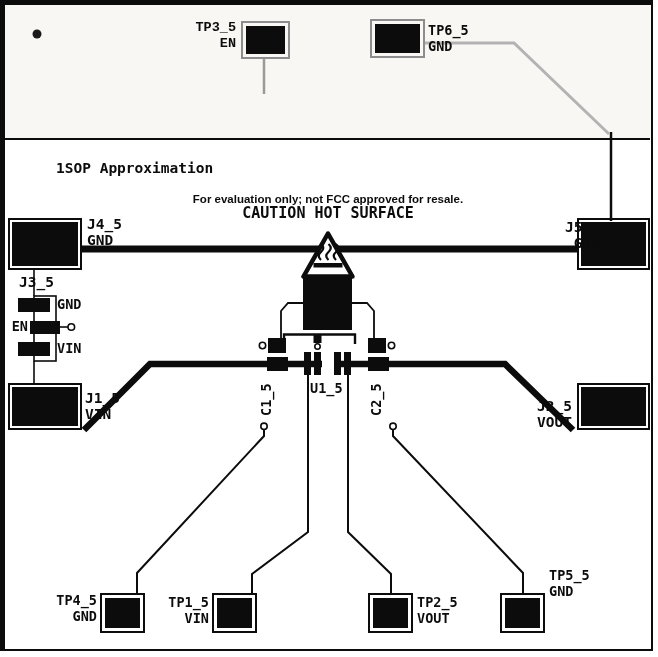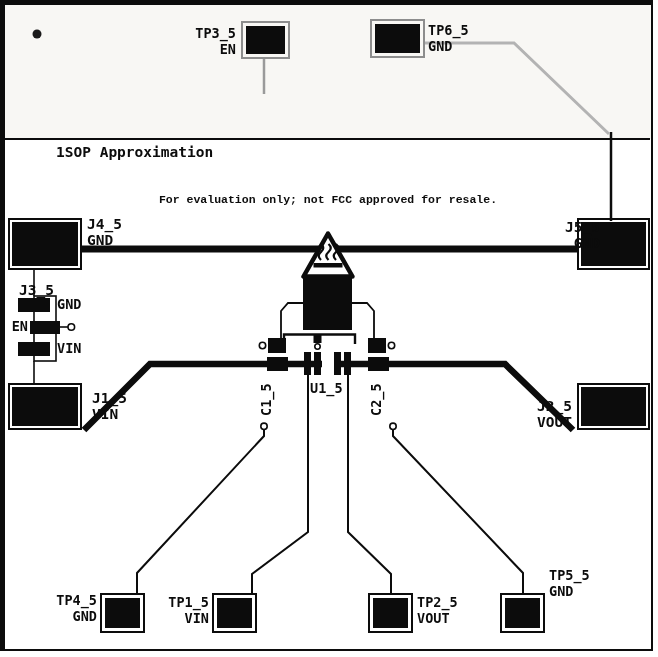--- a/index.html
+++ b/index.html
@@ -6,21 +6,21 @@
   #canvas{position:relative;width:658px;height:657px;background:#ffffff;overflow:hidden;}
   .silk{position:absolute;font-family:"DejaVu Sans Mono",monospace;font-weight:bold;color:#0c0c0c;font-size:13.5px;line-height:15.5px;white-space:nowrap;}
   .silk-lg{font-size:14.5px;line-height:16px;}
   .ra{text-align:right;}
   .pad{position:absolute;background:#0c0c0c;background-clip:content-box;box-sizing:border-box;}
   .pad-tp{border:2.5px solid #0c0c0c;padding:3px;}
   .pad-tpg{border:2px solid #8d8d8d;padding:3px;}
   .pad-j{border:2px solid #0c0c0c;padding:2px;}
   .pin{position:absolute;background:#0c0c0c;}
   .rot{transform:rotate(-90deg);transform-origin:0 0;display:inline-block;}
-  .fcc{position:absolute;font-family:Liberation Mono, monospace;font-weight:bold;color:#0c0c0c;font-size:11.5px;line-height:13px;white-space:nowrap;text-align:center;}
+  .fcc{position:absolute;font-family:Liberation Sans, sans-serif;font-weight:bold;color:#0c0c0c;font-size:11.5px;line-height:13px;white-space:nowrap;text-align:center;}
   .frame{position:absolute;left:0;top:0;width:653px;height:651px;box-sizing:border-box;border-top:5px solid #0c0c0c;border-left:5px solid #0c0c0c;border-right:2px solid #0c0c0c;border-bottom:2px solid #0c0c0c;pointer-events:none;}
   .topstrip{position:absolute;left:5px;top:5px;width:646px;height:134px;background:#f8f7f4;}
   svg{position:absolute;left:0;top:0;}
 </style>
 </head>
 <body>
 
 <div id="canvas">
 
   <div class="topstrip"></div>
@@ -94,55 +94,56 @@
     <g stroke="#0c0c0c" stroke-width="1.6" fill="none">
       <path d="M34 270 V296"></path>
       <rect x="34" y="296" width="22" height="65"></rect>
       <path d="M34 361 V384"></path>
       <path d="M60 327 H68"></path>
     </g>
     <circle cx="71.3" cy="327" r="3.3" fill="#ffffff" stroke="#0c0c0c" stroke-width="1.6"></circle>
   </svg>
 
   <div class="pad pad-tpg" style="left:241px;top:21px;width:49px;height:38px;"></div>
-  <div class="silk ra" style="left:170px;top:26px;width:66px;">
+  <div class="silk ra" style="left:170px;top:20px;width:66px;font-family:Liberation Mono, monospace;">
     <div>TP3_5</div>
     <div>EN</div>
   </div>
   <div class="pad pad-tpg" style="left:370px;top:19px;width:55px;height:39px;"></div>
   <div class="silk" style="left:428px;top:23px;">
     <div>TP6_5</div>
     <div>GND</div>
   </div>
 
-  <div class="silk silk-lg" style="left:56px;top:144px;">1SOP Approximation</div>
+  <div class="silk silk-lg" style="left:56px;top:160px;">1SOP Approximation</div>
   <div class="fcc" style="left:155px;top:193px;width:346px;">For evaluation only; not FCC approved for resale.</div>
+  <div class="silk" style="left:155px;top:206px;width:346px;text-align:center;font-size:15px;">CAUTION HOT SURFACE</div>
 
   <div class="pad pad-j" style="left:8px;top:218px;width:74px;height:52px;"></div>
   <div class="silk silk-lg" style="left:87px;top:216px;">
     <div>J4_5</div>
     <div>GND</div>
   </div>
   <div class="pad pad-j" style="left:577px;top:218px;width:73px;height:52px;"></div>
   <div class="silk silk-lg ra" style="left:528px;top:219px;width:72px;">
     <div>J5_5</div>
     <div>GND</div>
   </div>
   <div class="pad pad-j" style="left:8px;top:383px;width:74px;height:47px;"></div>
-  <div class="silk silk-lg" style="left:92px;top:390px;">
+  <div class="silk silk-lg" style="left:85px;top:390px;">
     <div>J1_5</div>
     <div>VIN</div>
   </div>
   <div class="pad pad-j" style="left:577px;top:383px;width:73px;height:47px;"></div>
   <div class="silk silk-lg ra" style="left:500px;top:390px;width:72px;margin-top:8px;">
     <div>J2_5</div>
     <div>VOUT</div>
   </div>
 
-  <div class="silk silk-lg" style="left:19px;top:282px;">J3_5</div>
+  <div class="silk silk-lg" style="left:19px;top:274px;">J3_5</div>
   <div class="pin" style="left:18px;top:298px;width:32px;height:14px;"></div>
   <div class="silk" style="left:57px;top:297px;">GND</div>
   <div class="pin" style="left:30px;top:321px;width:30px;height:13px;"></div>
   <div class="silk ra" style="left:2px;top:319px;width:26px;">EN</div>
   <div class="pin" style="left:18px;top:342px;width:32px;height:14px;"></div>
   <div class="silk" style="left:57px;top:341px;">VIN</div>
 
   <div class="silk" style="left:310px;top:381px;text-align:right;">U1_5</div>
   <div class="silk" style="left:259px;top:416px;"><span class="rot">C1_5</span></div>
   <div class="silk" style="left:369px;top:416px;"><span class="rot">C2_5</span></div>

